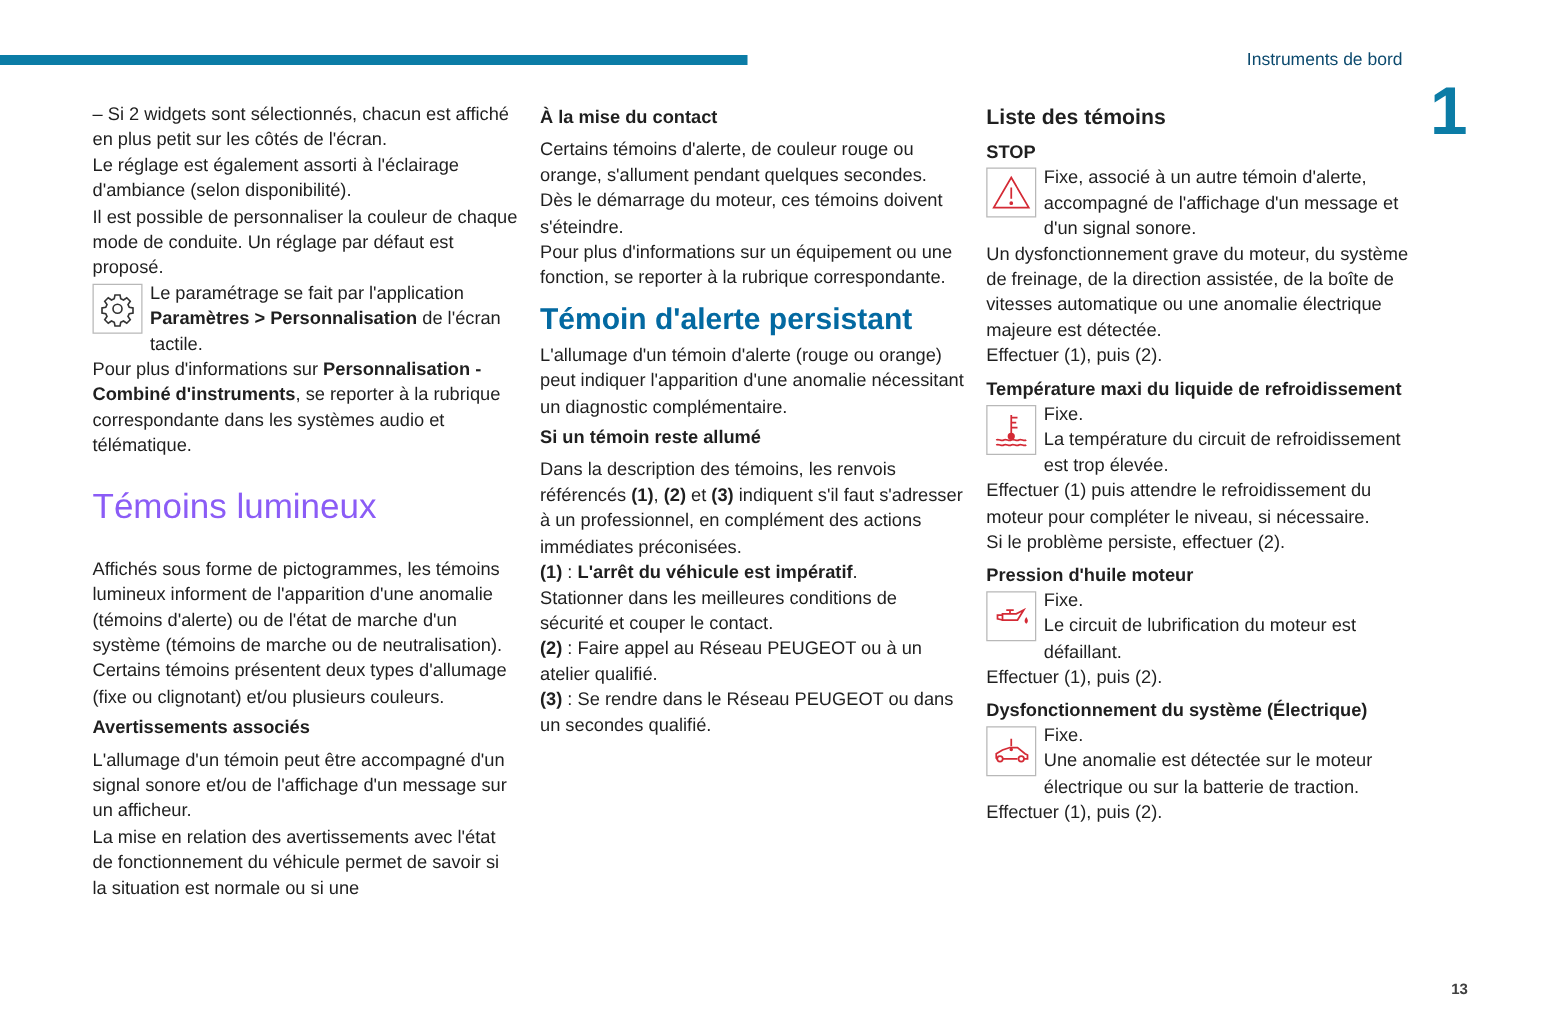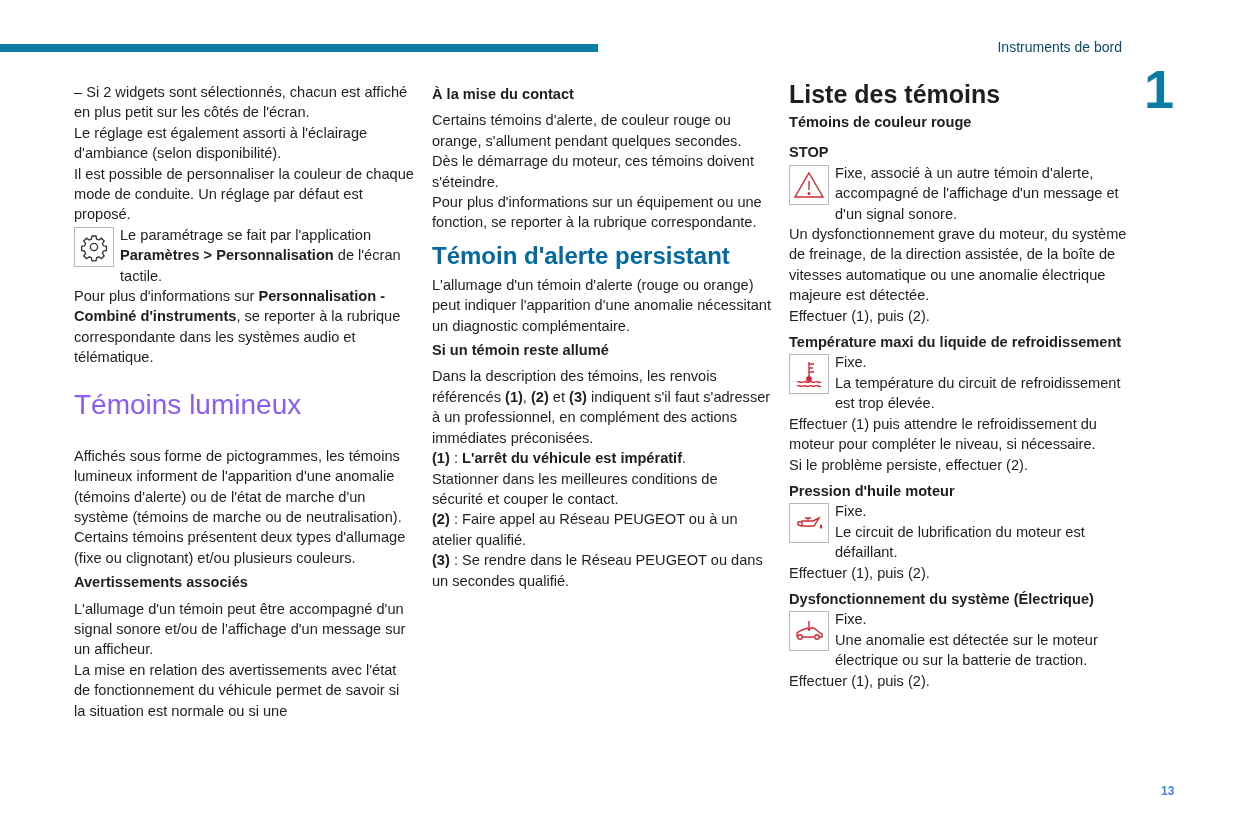--- a/index.html
+++ b/index.html
@@ -1,30 +1,30 @@
 <!DOCTYPE html>
 <html><head>
 <meta charset="utf-8">
 <style>
   html, body { margin: 0; padding: 0; background: #ffffff; }
   body { width: 1241px; height: 827px; position: relative; overflow: hidden;
          font-family: "Liberation Sans", sans-serif; color: #1f1f1f; }
   .topbar { position: absolute; left: 0; top: 44px; width: 598px; height: 8px; background: #0b7ca6; }
   .header-title { position: absolute; right: 119px; top: 39px; font-size: 14px; color: #0c4a6e; }
   .chapter-num { position: absolute; left: 1144px; top: 62px; font-size: 54px; font-weight: bold; color: #0b7ca6; line-height: 1; }
-  .page-num { position: absolute; left: 1161px; top: 784px; font-size: 12px; font-weight: bold; color: #3b82f6; }
+  .page-num { position: absolute; left: 1161px; top: 784px; font-size: 12px; font-weight: bold; color: #404040; }
   .col { position: absolute; top: 82px; font-size: 14.6px; line-height: 20.4px; }
   .col1 { left: 74px; width: 340px; }
   .col2 { left: 432px; width: 340px; }
   .col3 { left: 789px; width: 340px; }
   p { margin: 0; }
   .sub { font-weight: bold; margin-top: 2px; margin-bottom: 6px; }
   .h-grey { font-size: 28px; color: #8b5cf6; font-weight: normal; margin: 20px 0 24px 0; line-height: 34px; }
   .h-black { font-size: 24px; font-weight: bold; color: #0369a1; margin: 8px 0 4px 0; line-height: 30px; }
-  .h-list { font-size: 25px; font-weight: bold; color: #1f1f1f; margin: 0 0 6px 0; line-height: 24px; }
+  .h-list { font-size: 17px; font-weight: bold; color: #1f1f1f; margin: 0 0 6px 0; line-height: 24px; }
   .h-item { font-weight: bold; margin-top: 6px; }
   .iconbox { float: left; width: 38px; height: 38px; border: 1px solid #b8b8b8; margin: 2px 6px 2px 0; display: flex; align-items: center; justify-content: center; background: #fff; }
   .iconbox svg { width: 32px; height: 32px; }
   b { font-weight: bold; }
 </style>
 </head>
 <body>
 
 <div class="topbar"></div>
 <div class="header-title">Instruments de bord</div>
@@ -61,21 +61,20 @@
   <div class="sub">Si un témoin reste allumé</div>
   <p><span>Dans la description des témoins, les renvois référencés </span><b>(1)</b><span>, </span><b>(2)</b><span> et </span><b>(3)</b><span> indiquent s'il faut s'adresser à un professionnel, en complément des actions immédiates préconisées.</span></p>
   <p><b>(1)</b><span> : </span><b>L'arrêt du véhicule est impératif</b><span>.</span></p>
   <p>Stationner dans les meilleures conditions de sécurité et couper le contact.</p>
   <p><b>(2)</b><span> : Faire appel au Réseau PEUGEOT ou à un atelier qualifié.</span></p>
   <p><b>(3)</b><span> : Se rendre dans le Réseau PEUGEOT ou dans un secondes qualifié.</span></p>
 </div>
 
 <div class="col col3">
   <h2 class="h-list" style="margin-top:0;">Liste des témoins</h2>
-  <div class="sub" style="margin-bottom:10px;">Témoins de couleur rouge</div>
 
   <div>
     <div class="h-item" style="margin-top:4px;">STOP</div>
     <span class="iconbox">
       <svg viewBox="0 0 32 32" fill="none" stroke="#d42a35" stroke-width="1.4">
         <path d="M16 4 L30 28 H2 Z"></path>
           <path d="M16 12v9"></path>
           <circle cx="16" cy="24.5" r="0.8" fill="#d42a35"></circle>
       </svg>
     </span>

